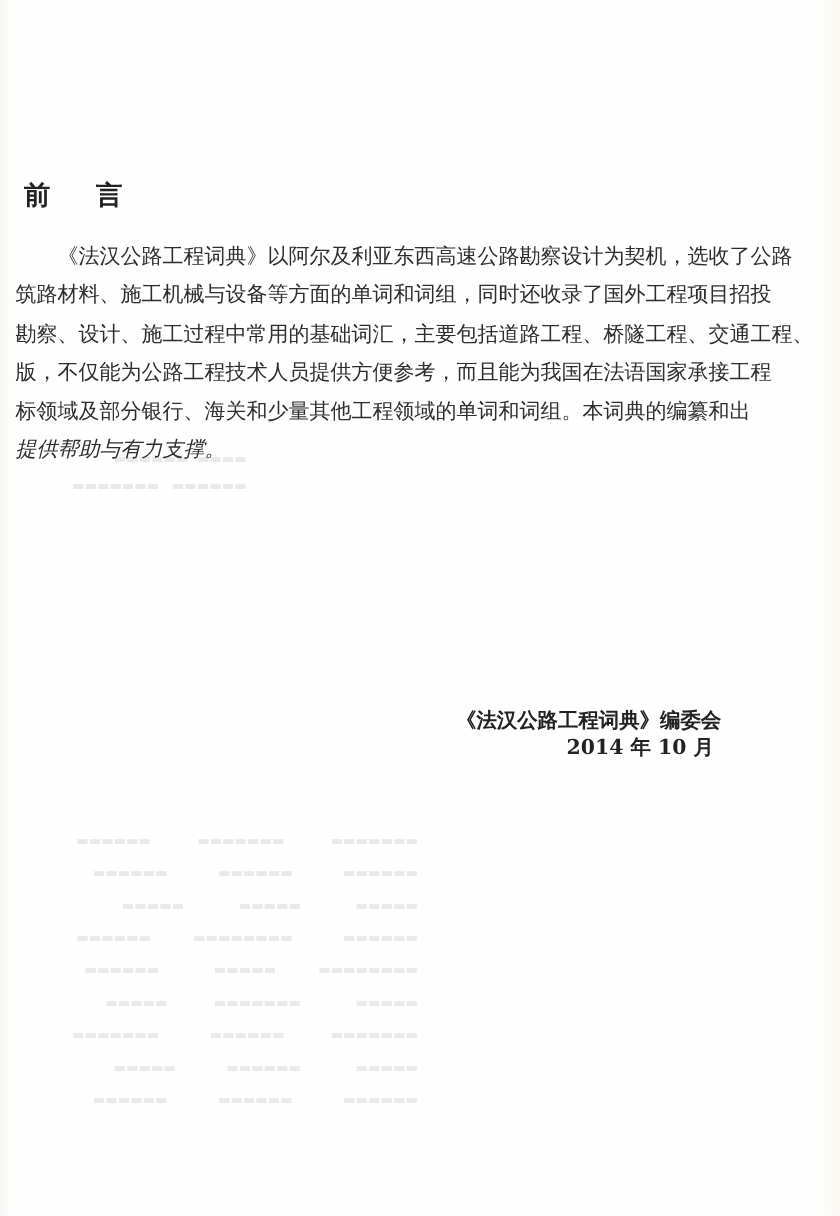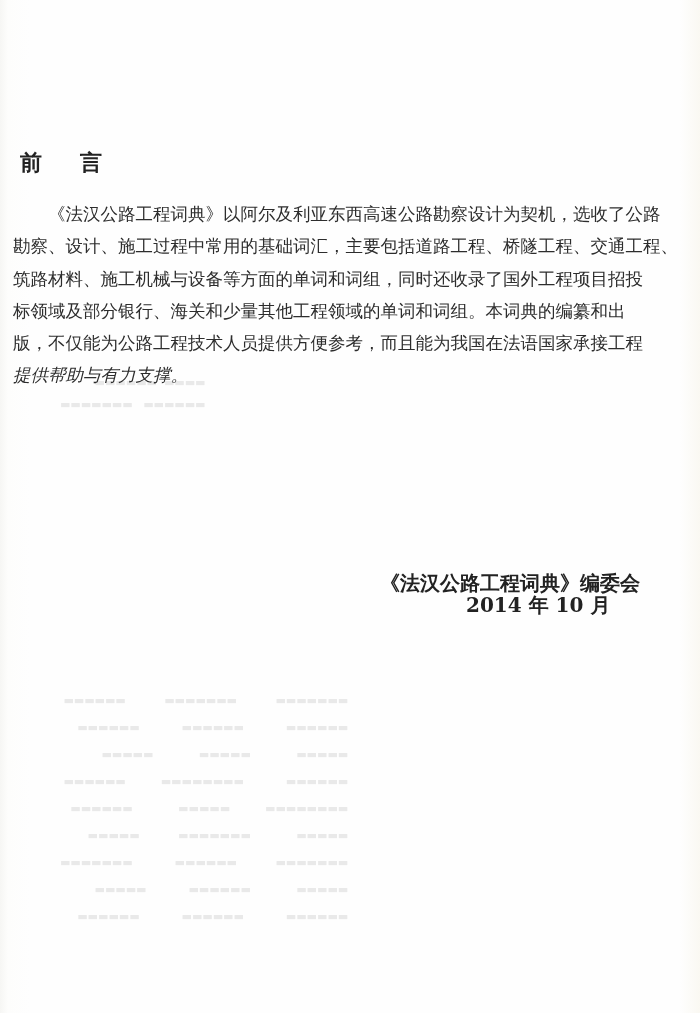--- a/index.html
+++ b/index.html
@@ -57,25 +57,26 @@
       white-space: nowrap;
       height: 32.3px;
       text-align: justify;
       text-align-last: justify;
     }
     .line.indent { padding-left: 35px; }
     .line.short { text-align-last: left; font-style: italic; }
     .sign {
       position: absolute;
       left: 380px;
-      top: 572px;
-      font-size: 20px;
+      top: 590px;
+      font-size: 17px;
       line-height: 22px;
       color: #222;
       font-weight: bold;
+      text-align: center;
     }
     .sign .date {
       display: block;
       padding-left: 86px;
       font-family: "DejaVu Serif", "Liberation Serif", serif;
       font-weight: bold;
     }
   </style>
 </head>
 <body>
@@ -98,24 +99,24 @@
 ▬▬▬▬▬▬            ▬▬▬▬▬▬            ▬▬▬▬▬▬
   </div>
 
   <h1 class="title">
     <span>前</span><span class="gap"></span><span>言</span>
   </h1>
 
   <div class="body-text">
     <div>
       <span class="line indent">《法汉公路工程词典》以阿尔及利亚东西高速公路勘察设计为契机，选收了公路</span>
+      <span class="line">筑路材料、施工机械与设备等方面的单词和词组，同时还收录了国外工程项目招投</span>
       <span class="line">勘察、设计、施工过程中常用的基础词汇，主要包括道路工程、桥隧工程、交通工程、</span>
-      <span class="line">筑路材料、施工机械与设备等方面的单词和词组，同时还收录了国外工程项目招投</span>
+      <span class="line">版，不仅能为公路工程技术人员提供方便参考，而且能为我国在法语国家承接工程</span>
       <span class="line">标领域及部分银行、海关和少量其他工程领域的单词和词组。本词典的编纂和出</span>
-      <span class="line">版，不仅能为公路工程技术人员提供方便参考，而且能为我国在法语国家承接工程</span>
       <span class="line short">提供帮助与有力支撑。</span>
     </div>
   </div>
 
   <div class="sign">
     <span>《法汉公路工程词典》编委会</span>
     <span class="date">2014 年 10 月</span>
   </div>
 
 </div>

